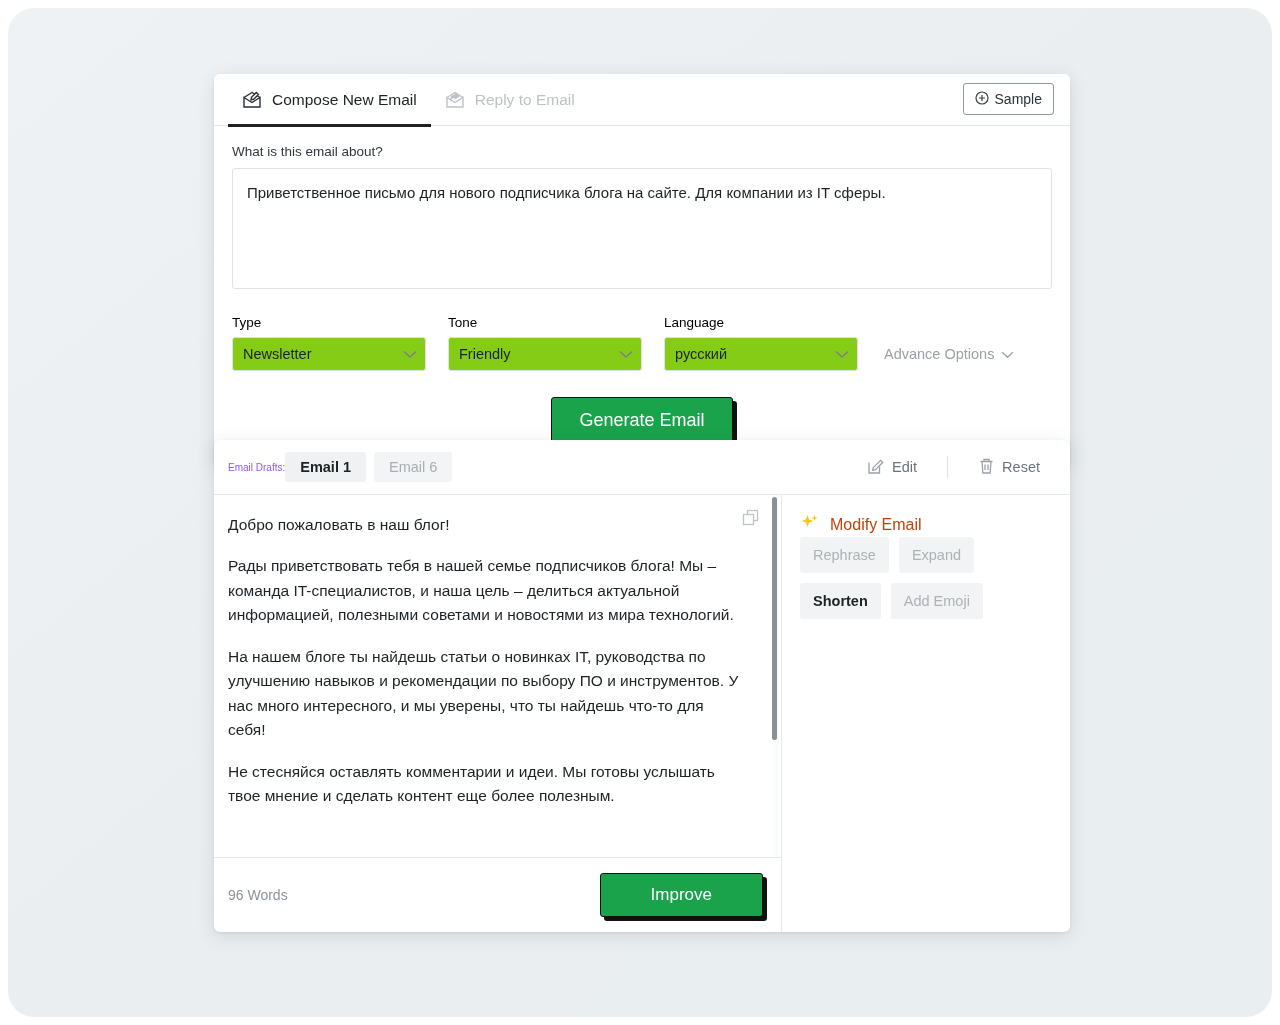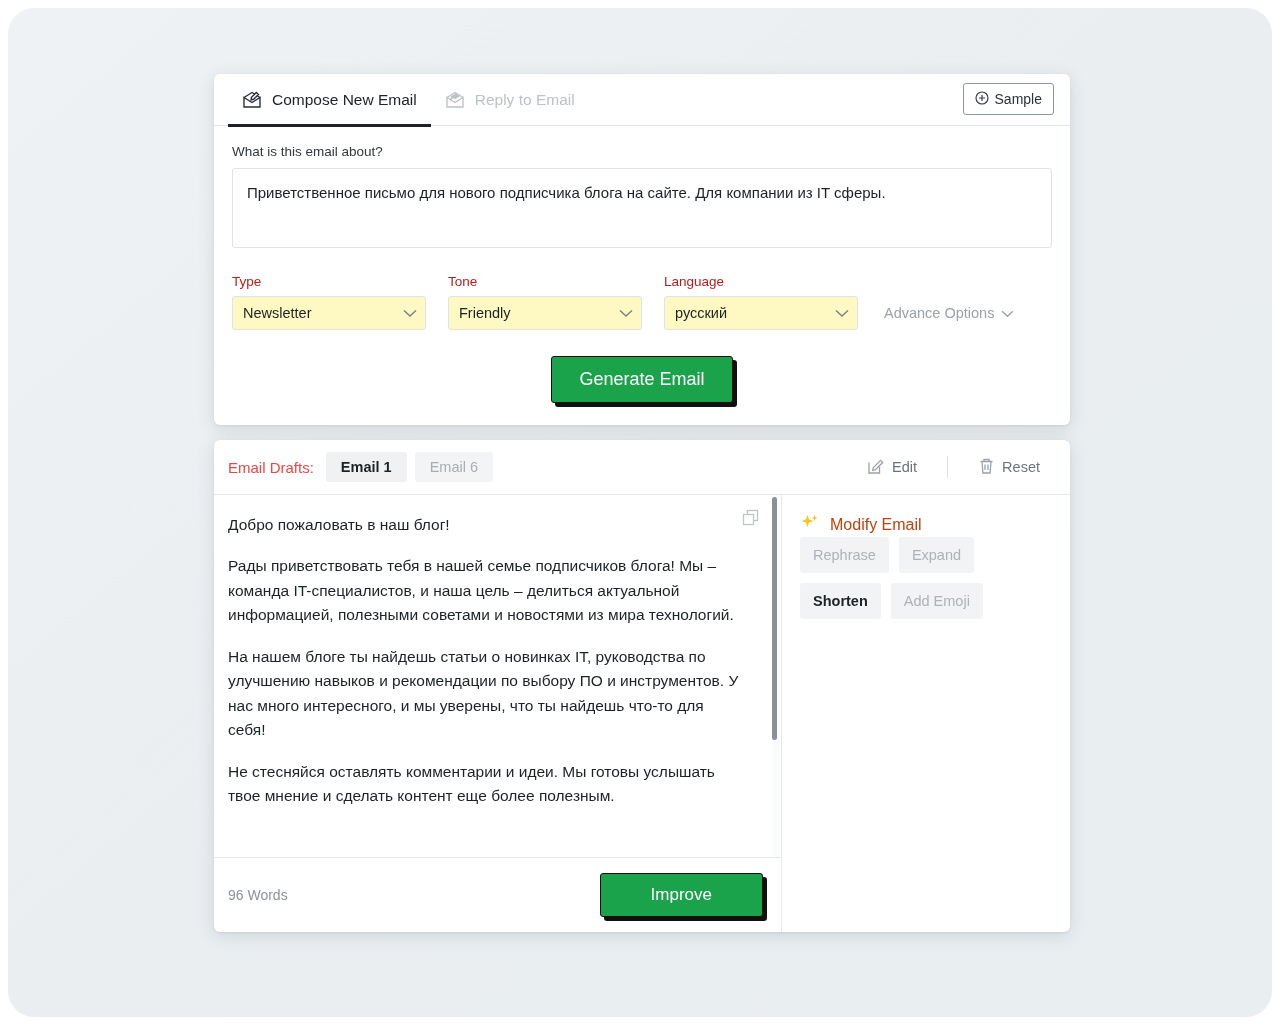--- a/index.html
+++ b/index.html
@@ -76,21 +76,21 @@
   
   .form-area { padding: 18px 18px 22px 18px; }
 
   .field-label {
     font-size: 13.5px;
     color: #32383d;
     margin-bottom: 9px;
   }
   .prompt-box {
     width: 820px;
-    height: 80px;
+    height: 121px;
     border: 1px solid #dfe3e6;
     border-radius: 3px;
     padding: 13px 14px;
     font-size: 15px;
     color: #1d2226;
     line-height: 1.45;
     background: #fff;
     resize: none;
     font-family: "Liberation Sans", sans-serif;
     outline: none;
@@ -99,36 +99,36 @@
 
   .controls-row {
     display: flex;
     align-items: flex-end;
     gap: 22px;
     margin-top: 22px;
   }
   .control { display: flex; flex-direction: column; }
   .control-label {
     font-size: 13.5px;
-    color: #b91c1c;
+    color: #000000;
     margin-bottom: 7px;
   }
   .select-wrap {
     position: relative;
     width: 194px;
     height: 34px;
   }
   .select-wrap select {
     width: 100%;
     height: 100%;
     -webkit-appearance: none;
     appearance: none;
     border: 1px solid #dfe3e6;
     border-radius: 3px;
-    background: #fef9c3;
+    background: #84cc16;
     padding: 0 28px 0 10px;
     font-size: 14.5px;
     color: #1d2226;
     font-family: "Liberation Sans", sans-serif;
     cursor: pointer;
     outline:none;
   }
   .chev {
     position: absolute;
     right: 9px; top: 50%;
@@ -169,23 +169,22 @@
     overflow: hidden;
   }
   .drafts-head {
     height: 55px;
     display: flex;
     align-items: center;
     padding: 0 16px 0 14px;
     border-bottom: 1px solid #e6e9ec;
   }
   .drafts-title {
-    font-size: 15px;
-    color: #ef4444;
-    margin-right: 12px;
+    font-size: 10px;
+    color: #8b5cf6;
   }
   .draft-chip {
     padding: 7px 15px;
     border-radius: 3px;
     font-size: 14.5px;
     background: #f0f1f2;
     color: #1d2226;
     font-weight: bold;
     cursor: pointer;
     margin-right: 8px;

